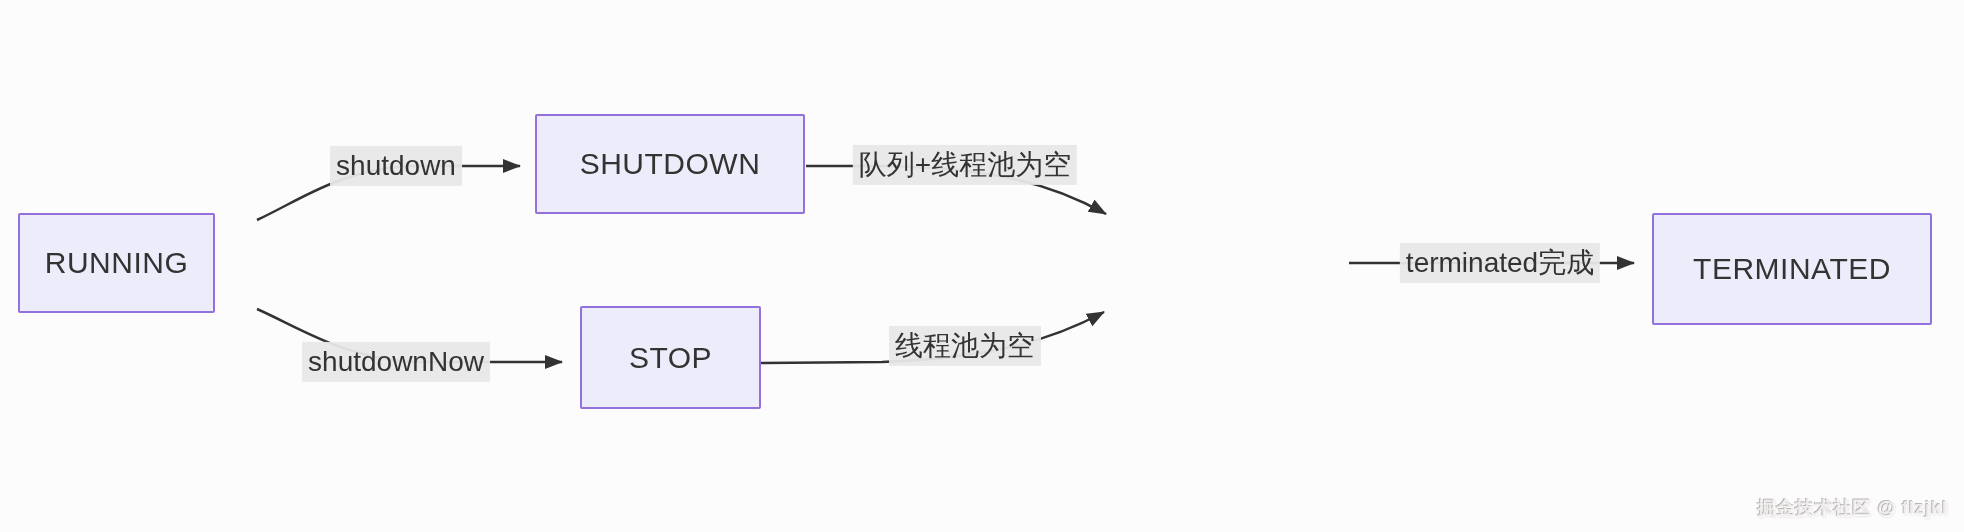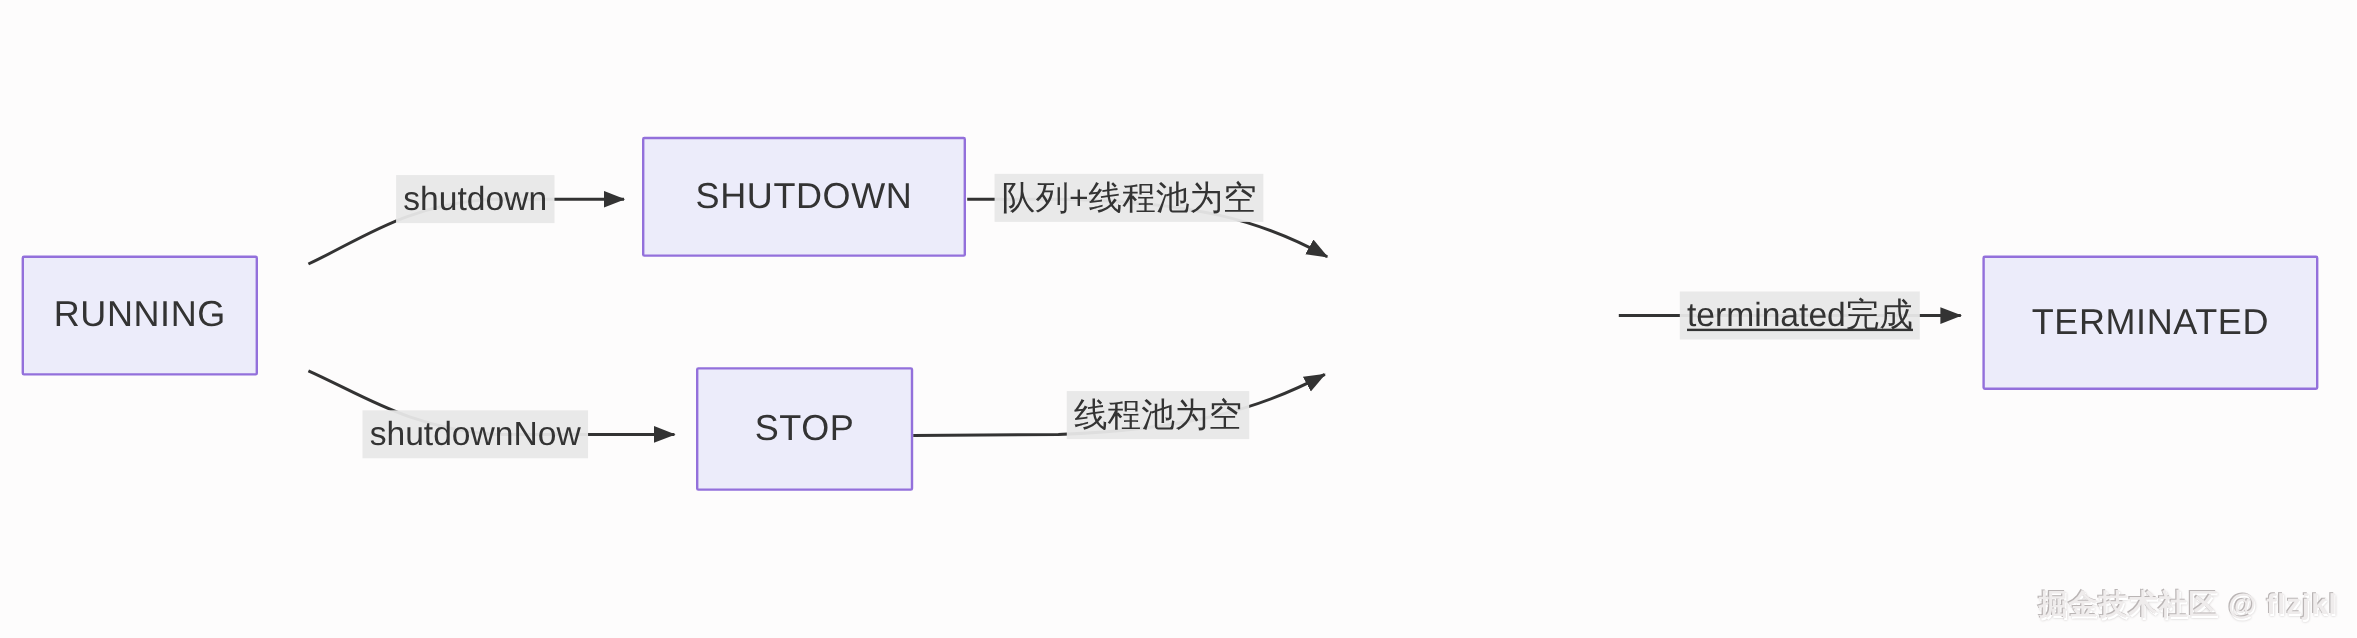--- a/index.html
+++ b/index.html
@@ -48,21 +48,21 @@
     color: #333333;
     font-size: 28px;
     line-height: 1.15;
     padding: 4px 6px;
     white-space: nowrap;
   }
   .watermark {
     position: absolute;
     right: 16px;
     bottom: 12px;
-    font-size: 24px;
+    font-size: 18px;
     font-weight: 700;
     color: #efecec;
     text-shadow: -1px -1px 0 #bab5b5, 1px 1px 0 #ffffff, 1px 1px 2px #c5c0c0;
     letter-spacing: 1px;
     white-space: nowrap;
   }
 </style>
 </head>
 <body>
 
@@ -93,23 +93,23 @@
     <span>STOP</span>
   </div>
 
 
   <div class="state-node" style="left:1652px; top:213px; width:280px; height:112px;">
     <span>TERMINATED</span>
   </div>
 
   <div class="edge-label" style="left:396px; top:166px;">shutdown</div>
 
-  <div class="edge-label" style="left:941px; top:165px;">队列+线程池为空</div>
+  <div class="edge-label" style="left:965px; top:165px;">队列+线程池为空</div>
 
-  <div class="edge-label" style="left:1500px; top:263px;text-decoration:underline;">terminated完成</div>
+  <div class="edge-label" style="left:1500px; top:263px;">terminated完成</div>
 
   <div class="edge-label" style="left:396px; top:362px;">shutdownNow</div>
 
   <div class="edge-label" style="left:965px; top:346px;">线程池为空</div>
 
   <div class="watermark">掘金技术社区 @ flzjkl</div>
 
 </div>
 
 </body></html>

